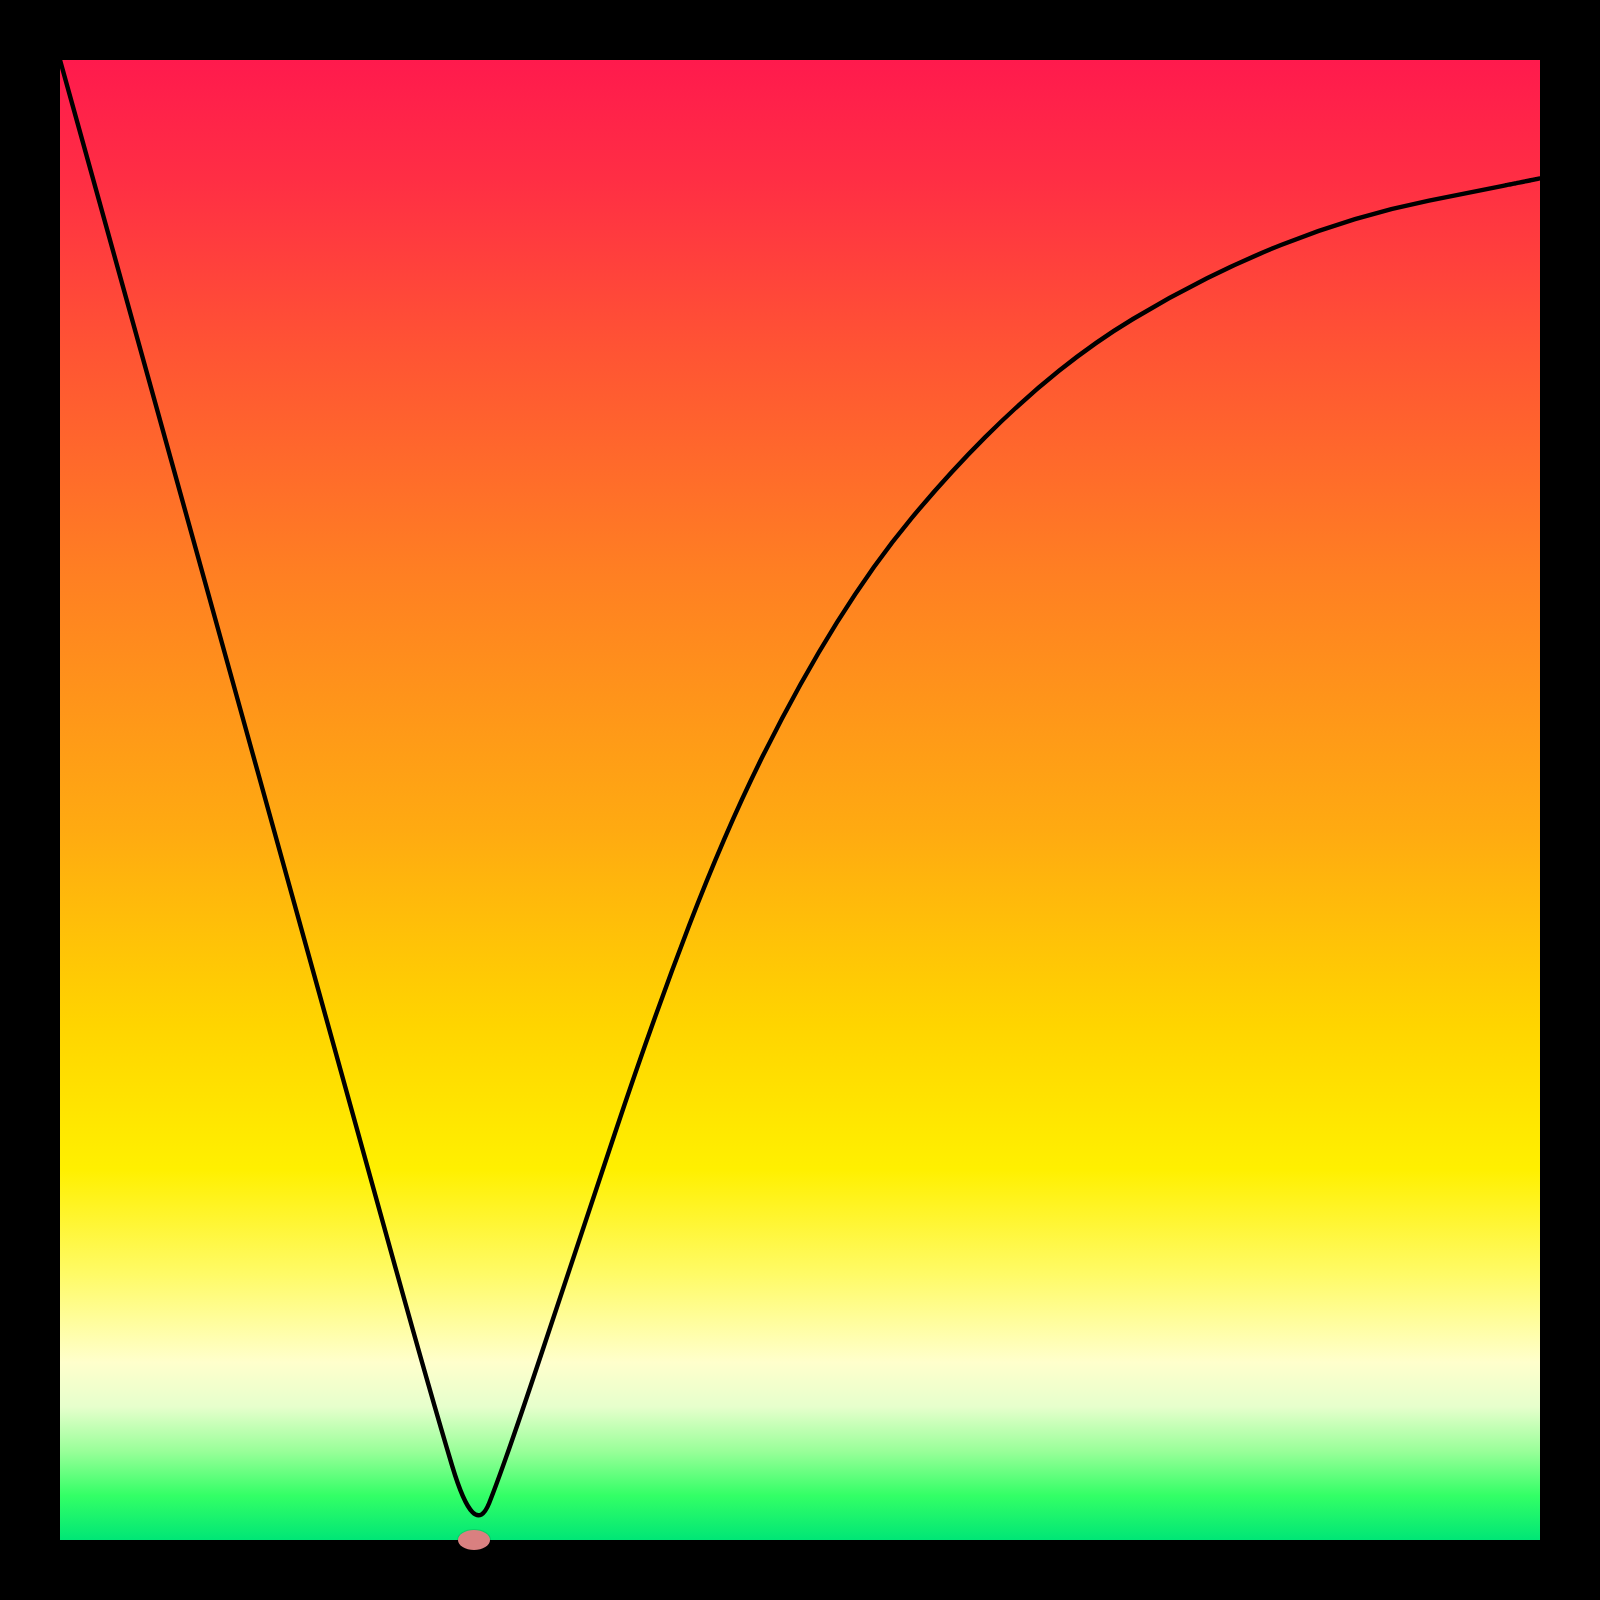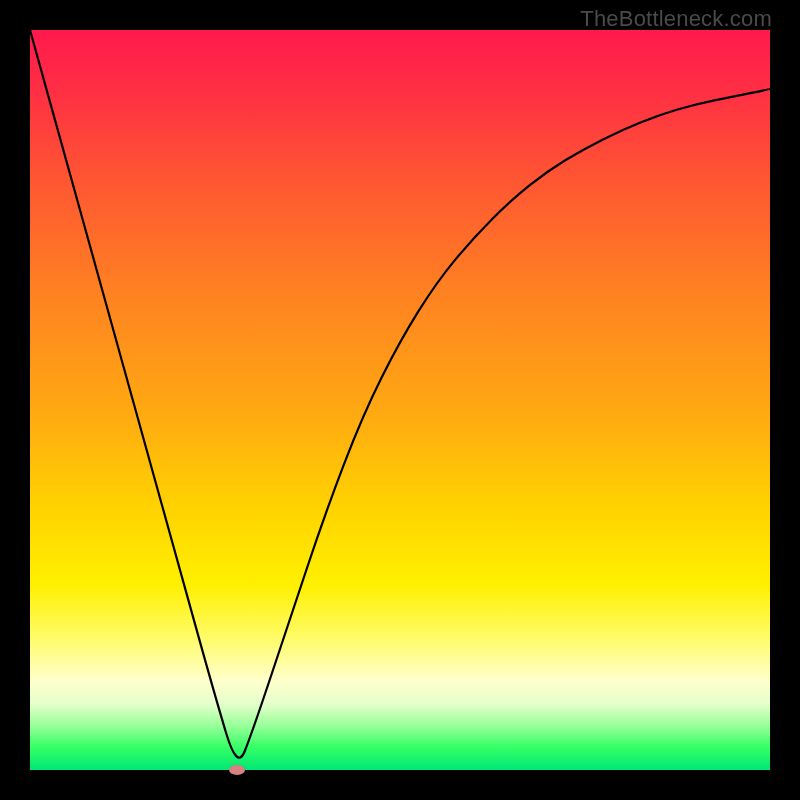--- a/index.html
+++ b/index.html
@@ -64,20 +64,19 @@
     background: #d98080;
     border-radius: 50%;
     transform: translate(-50%, -50%);
     box-shadow: 0 0 0 0.5px rgba(0,0,0,0.1);
   }
 </style>
 </head>
 <body>
 
 <div class="chart-frame">
-  <div class="watermark">TheBottleneck.com</div>
   <div class="plot-area">
     <svg class="curve" viewBox="0 0 740 740" preserveAspectRatio="none">
       <path fill="none" stroke="#000000" stroke-width="2.2" stroke-linecap="round" stroke-linejoin="round" d="M 0.00 0.00 Q 0.00 0.00 18.50 66.60 Q 37.00 133.20 55.50 199.80 Q 74.00 266.40 92.50 333.00 Q 111.00 399.60 129.50 466.20 Q 148.00 532.80 166.50 599.40 Q 185.00 666.00 196.10 703.00 Q 207.20 740.00 214.60 721.50 Q 222.00 703.00 240.50 647.50 Q 259.00 592.00 277.50 536.50 Q 296.00 481.00 314.50 432.90 Q 333.00 384.80 351.50 347.80 Q 370.00 310.80 388.50 281.20 Q 407.00 251.60 425.50 229.40 Q 444.00 207.20 462.50 188.70 Q 481.00 170.20 499.50 155.40 Q 518.00 140.60 536.50 129.50 Q 555.00 118.40 573.50 109.15 Q 592.00 99.90 610.50 92.50 Q 629.00 85.10 647.50 79.55 Q 666.00 74.00 684.50 70.30 Q 703.00 66.60 721.50 62.90 T 740.00 59.20"></path>
     </svg>
     <div class="marker" style="left: 207.2px; top: 740px; background: rgb(217, 128, 128);"></div>
   </div>
 </div>
 
 </body></html>

